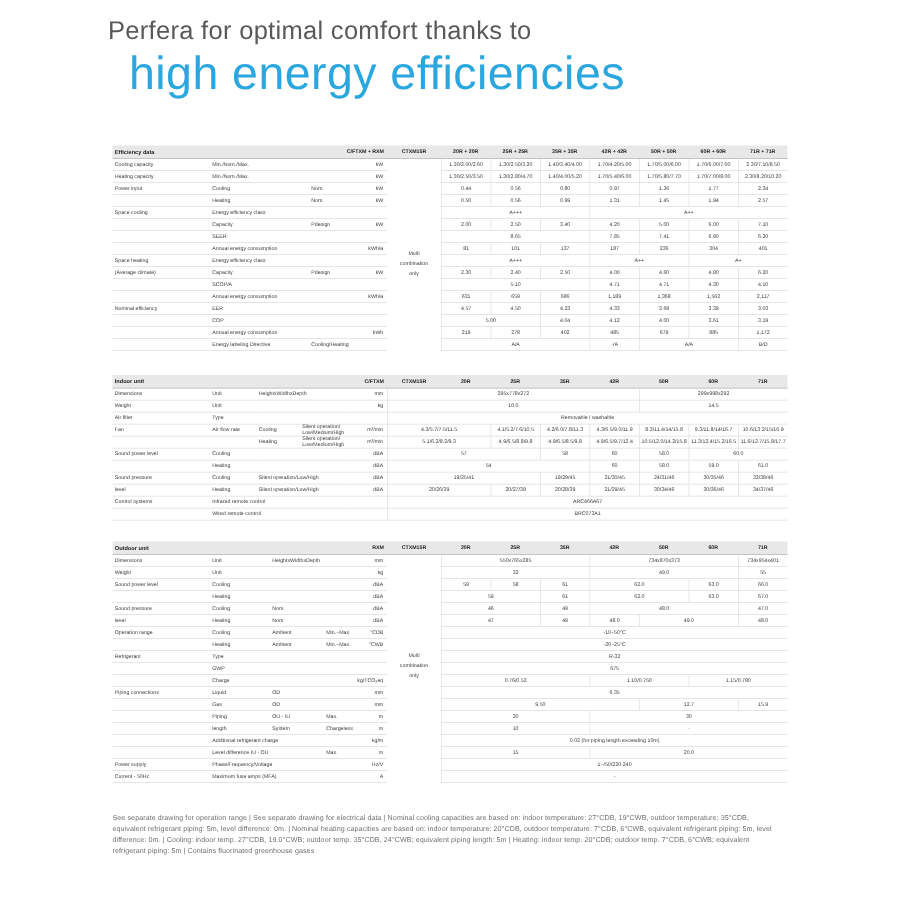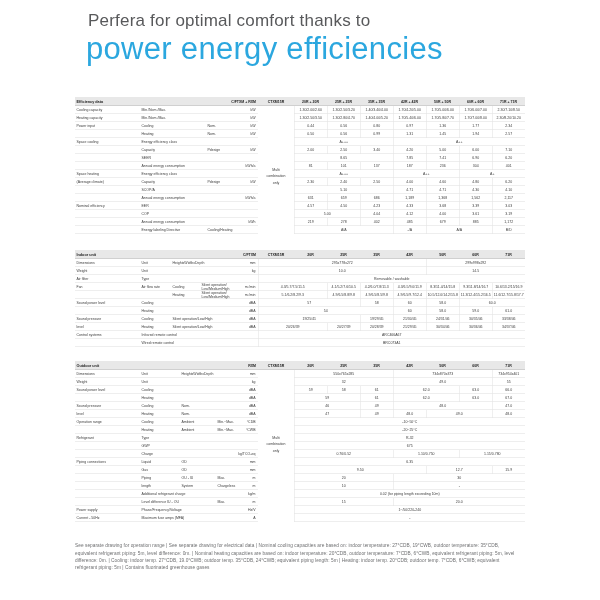--- a/index.html
+++ b/index.html
@@ -1,18 +1,18 @@
 <!DOCTYPE html>
 <html><head>
 <meta charset="utf-8">
 <style>
   html,body{margin:0;padding:0;background:#fff;}
   body{width:600px;height:600px;position:relative;overflow:hidden;
        font-family:"Liberation Sans",sans-serif;}
-  .title1{position:absolute;left:88px;top:11px;font-size:17px;color:#58595b;letter-spacing:.2px;}
+  .title1{position:absolute;left:72px;top:11px;font-size:17px;color:#58595b;letter-spacing:.2px;}
   .title2{position:absolute;left:86px;top:31px;font-size:31px;color:#2ba7df;letter-spacing:.3px;}
   .scale{position:absolute;left:75px;top:97px;width:900px;transform:scale(.5);transform-origin:0 0;}
   .spec-table{position:relative;width:900px;font-size:7px;color:#3c3c3c;margin:0;}
   .t-efficiency{margin-bottom:32px;} .t-indoor{margin-bottom:28px;} .t-outdoor{margin-bottom:40px;}
   .thead{display:flex;background:#e8e8e8;height:18px;align-items:center;font-weight:bold;color:#1c1c1c;border-bottom:1px solid #b9b9b9;box-sizing:border-box;}
   .th-left{width:366px;display:flex;justify-content:space-between;align-items:center;padding:0 4px 0 3px;box-sizing:border-box;}
   .th-title{font-size:7.5px;}
   .hcell{text-align:center;box-sizing:border-box;}
   .trow{display:flex;min-height:16px;align-items:stretch;}
   .lc{display:flex;align-items:center;box-sizing:border-box;border-bottom:1px solid #dcdcdc;padding-left:3px;white-space:nowrap;overflow:visible;}
@@ -25,21 +25,21 @@
   .t-indoor .c1{width:130px}.t-indoor .c2{width:62px}.t-indoor .c3{width:58px}.t-indoor .c4{width:66px}.t-indoor .unit{width:50px}
   .t-outdoor .c1{width:130px}.t-outdoor .c2{width:80px}.t-outdoor .c3{width:72px}.t-outdoor .c4{width:34px}.t-outdoor .unit{width:50px}
   .note{position:absolute;left:366px;width:72px;text-align:center;font-size:7px;line-height:1.9;color:#3c3c3c;}
   .t-efficiency .note{top:138px;} .t-outdoor .note{top:146px;}
   .footnote{width:884px;font-size:9.5px;line-height:1.55;color:#6f7072;letter-spacing:.1px;}
 </style>
 </head>
 <body>
 
 <div class="title1">Perfera for optimal comfort thanks to</div>
-<div class="title2">power energy efficiencies</div>
+<div class="title2">high energy efficiencies</div>
 
 <div class="scale">
   <div id="tables">
       <div class="spec-table t-efficiency">
         <div class="thead">
           <div class="th-left">
             <div class="th-title">Efficiency data</div>
             <div class="th-model">C/FTXM + RXM</div>
           </div>
           <div class="hcell" style="width: 72px;">CTXM15R</div>

